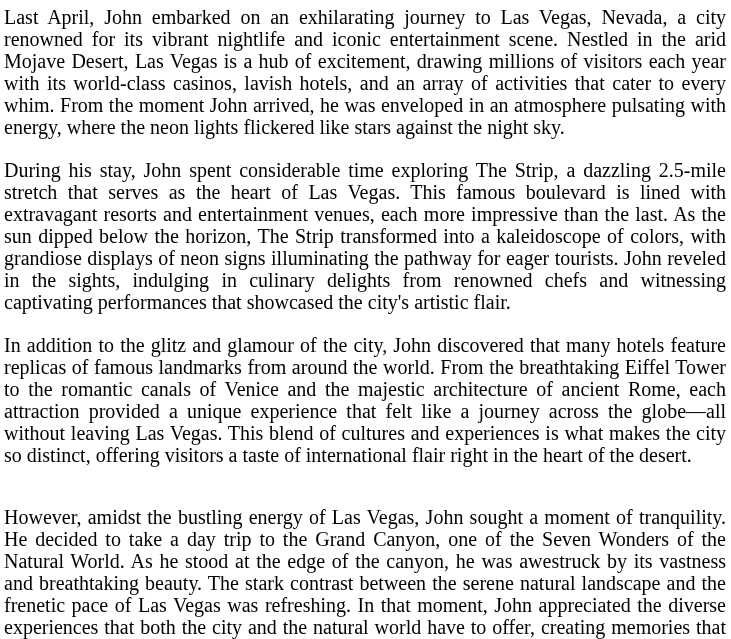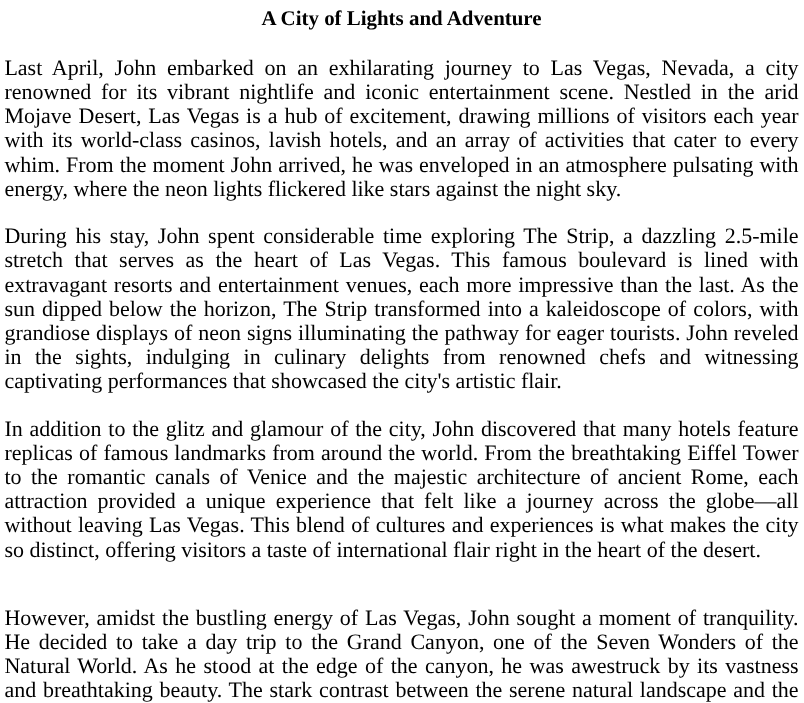--- a/index.html
+++ b/index.html
@@ -38,18 +38,17 @@
   }
   .doc-paragraph:last-child {
     margin-bottom: 0;
     margin-top: 40px;
   }
 </style>
 </head>
 <body>
 
 <div class="page">
-  <h1 class="doc-title">A City of Lights and Adventure</h1>
   <p class="doc-paragraph">Last April, John embarked on an exhilarating journey to Las Vegas, Nevada, a city renowned for its vibrant nightlife and iconic entertainment scene. Nestled in the arid Mojave Desert, Las Vegas is a hub of excitement, drawing millions of visitors each year with its world-class casinos, lavish hotels, and an array of activities that cater to every whim. From the moment John arrived, he was enveloped in an atmosphere pulsating with energy, where the neon lights flickered like stars against the night sky.</p>
   <p class="doc-paragraph">During his stay, John spent considerable time exploring The Strip, a dazzling 2.5-mile stretch that serves as the heart of Las Vegas. This famous boulevard is lined with extravagant resorts and entertainment venues, each more impressive than the last. As the sun dipped below the horizon, The Strip transformed into a kaleidoscope of colors, with grandiose displays of neon signs illuminating the pathway for eager tourists. John reveled in the sights, indulging in culinary delights from renowned chefs and witnessing captivating performances that showcased the city's artistic flair.</p>
   <p class="doc-paragraph">In addition to the glitz and glamour of the city, John discovered that many hotels feature replicas of famous landmarks from around the world. From the breathtaking Eiffel Tower to the romantic canals of Venice and the majestic architecture of ancient Rome, each attraction provided a unique experience that felt like a journey across the globe—all without leaving Las Vegas. This blend of cultures and experiences is what makes the city so distinct, offering visitors a taste of international flair right in the heart of the desert.</p>
   <p class="doc-paragraph">However, amidst the bustling energy of Las Vegas, John sought a moment of tranquility. He decided to take a day trip to the Grand Canyon, one of the Seven Wonders of the Natural World. As he stood at the edge of the canyon, he was awestruck by its vastness and breathtaking beauty. The stark contrast between the serene natural landscape and the frenetic pace of Las Vegas was refreshing. In that moment, John appreciated the diverse experiences that both the city and the natural world have to offer, creating memories that would last a lifetime. His trip to Las Vegas proved to be an unforgettable adventure, filled with excitement, culture, and awe-inspiring scenery.</p>
 </div>
 
 </body></html>

